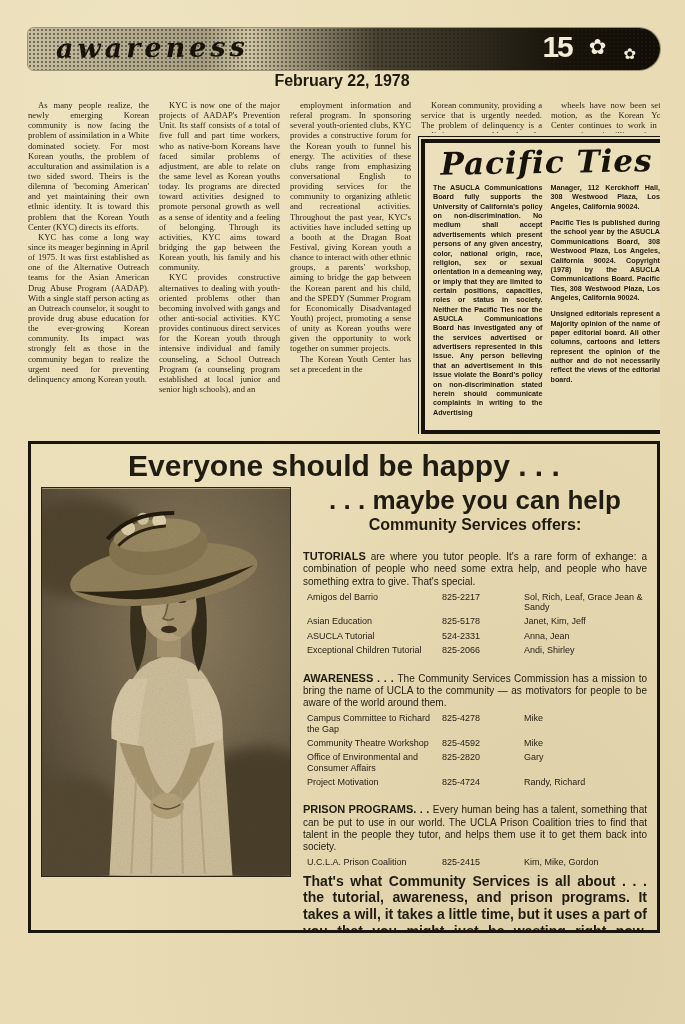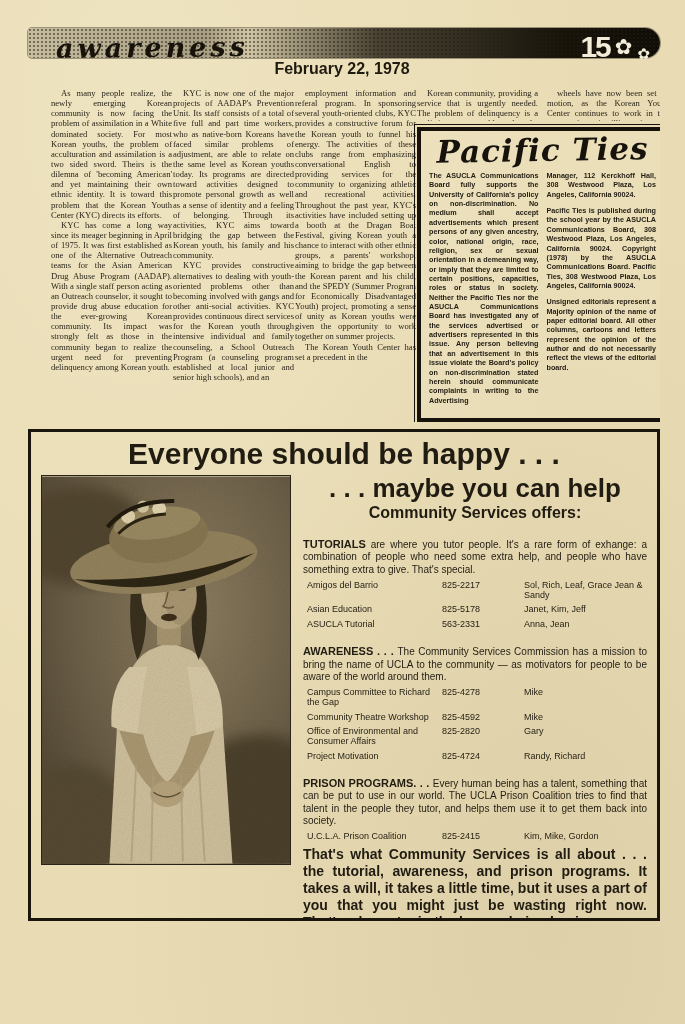--- a/index.html
+++ b/index.html
@@ -9,53 +9,53 @@
     background:
       radial-gradient(ellipse at 20% 10%, rgba(255,250,230,0.25), transparent 60%),
       radial-gradient(ellipse at 80% 90%, rgba(120,100,60,0.10), transparent 55%),
       #e9dcb4;
     overflow:hidden; padding:28px 25px 0 28px;
     font-family:"Liberation Serif", serif; color:#241f15;
   }
 
   
   .banner {
-    position:relative; height:30px; border-radius:6px 22px 22px 6px;
+    position:relative; height:42px; border-radius:6px 22px 22px 6px;
     background-image:
       radial-gradient(circle, rgba(35,30,20,0.5) 1px, transparent 1.3px),
       linear-gradient(90deg, #c6bc9e 0%, #a79d82 28%, #5d564435 35%, #4a4334 55%, #171309 85%, #100d07 100%);
     background-size:4px 4px, 100% 100%;
     box-shadow:0 0 0 1px rgba(40,32,20,0.4);
   }
   .banner-title {
     position:absolute; left:28px; top:4px;
     font-family:"DejaVu Serif", serif; font-style:italic; font-weight:bold;
     font-size:27px; letter-spacing:4px; color:#17130b; transform:rotate(-0.5deg);
   }
-  .banner-right { position:absolute; right:10px; top:2px; display:flex; align-items:center; gap:5px; }
+  .banner-right { position:absolute; right:24px; top:2px; display:flex; align-items:center; gap:17px; }
   .banner-page { color:#f3ecd8; font-family:"Liberation Sans", sans-serif; font-size:30px; font-weight:bold; letter-spacing:-2px; }
   .flower { color:#f3ecd8; font-size:21px; line-height:1; }
   .flower.small { font-size:15px; transform:translateY(7px); }
   .masthead-date { text-align:center; font-family:"Liberation Sans", sans-serif; font-weight:bold; font-size:16px; margin:2px 4px 0 0; color:#1f1a10; }
 
   
   .headline-block { text-align:center; margin-top:10px; }
   .headline {
     font-family:"Liberation Sans", sans-serif; font-weight:bold; font-size:43px;
     letter-spacing:-1px; color:#1f1a12; display:inline-block; transform:scaleX(0.97);
     line-height:1.05;
   }
   .subheadline {
     font-family:"Liberation Sans", sans-serif; font-weight:400; font-size:29px;
     color:#3a3324; letter-spacing:0.5px; line-height:1.1; margin-top:2px;
   }
   .byline { font-family:"Liberation Sans", sans-serif; font-weight:bold; font-size:9px; margin-top:7px; }
 
   
-  .article { display:flex; gap:1px; margin-top:10px; height:334px; overflow:hidden;margin-left:23px; }
+  .article { display:flex; gap:10px; margin-top:10px; height:334px; overflow:hidden; }
   .col { width:121px; flex:0 0 121px; font-size:8.6px; line-height:1.18; text-align:justify; }
   .col p { text-indent:10px; }
   .right-region { flex:1 1 auto; display:flex; flex-direction:column; }
   .right-cols { display:flex; gap:9px; height:96px; overflow:hidden; }
   .right-cols .col { width:121px; }
 
   
   .pt-box {
     margin-top:6px; border:4px solid #17130c; outline:1px solid #17130c; outline-offset:2px;
     padding:2px 8px 6px 8px; background:rgba(240,230,200,0.25);
@@ -226,22 +226,27 @@
             <span class="c-phone">825-2217</span>
             <span class="c-names">Sol, Rich, Leaf, Grace Jean &amp; Sandy</span>
           </div>
           <div class="c-row">
             <span class="c-name">Asian Education</span>
             <span class="c-phone">825-5178</span>
             <span class="c-names">Janet, Kim, Jeff</span>
           </div>
           <div class="c-row">
             <span class="c-name">ASUCLA Tutorial</span>
-            <span class="c-phone">563-2331</span>
+            <span class="c-phone">524-2331</span>
             <span class="c-names">Anna, Jean</span>
+          </div>
+          <div class="c-row">
+            <span class="c-name">Exceptional Children Tutorial</span>
+            <span class="c-phone">825-2066</span>
+            <span class="c-names">Andi, Shirley</span>
           </div>
         </div>
 
         <div class="ad-section">
           <b>AWARENESS . . . </b><span>The Community Services Commission has a mission to bring the name of UCLA to the community — as motivators for people to be aware of the world around them.</span>
         </div>
         <div class="contact-table">
           <div class="c-row">
             <span class="c-name">Campus Committee to Richard the Gap</span>
             <span class="c-phone">825-4278</span>

